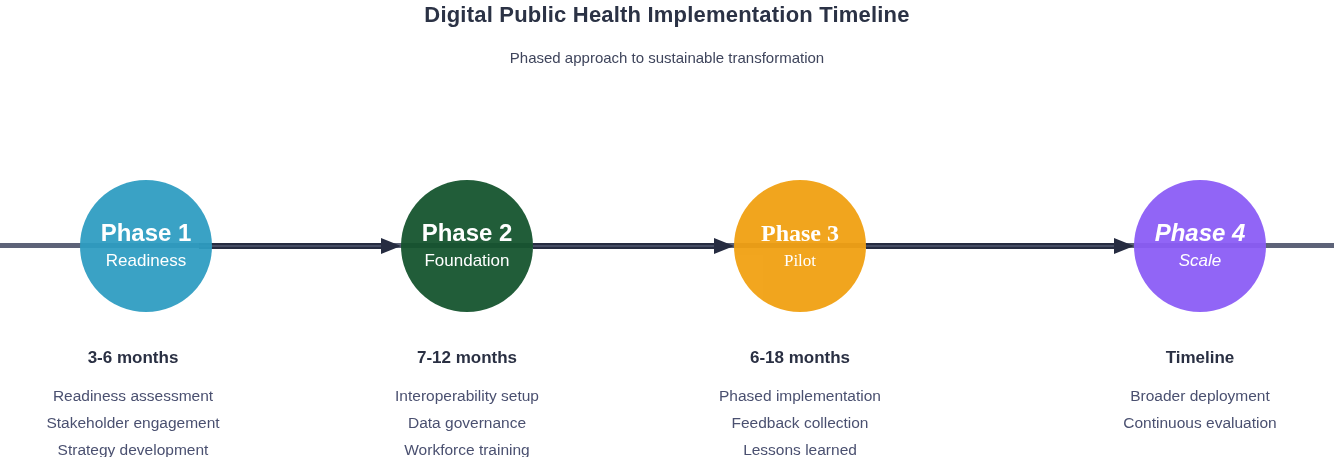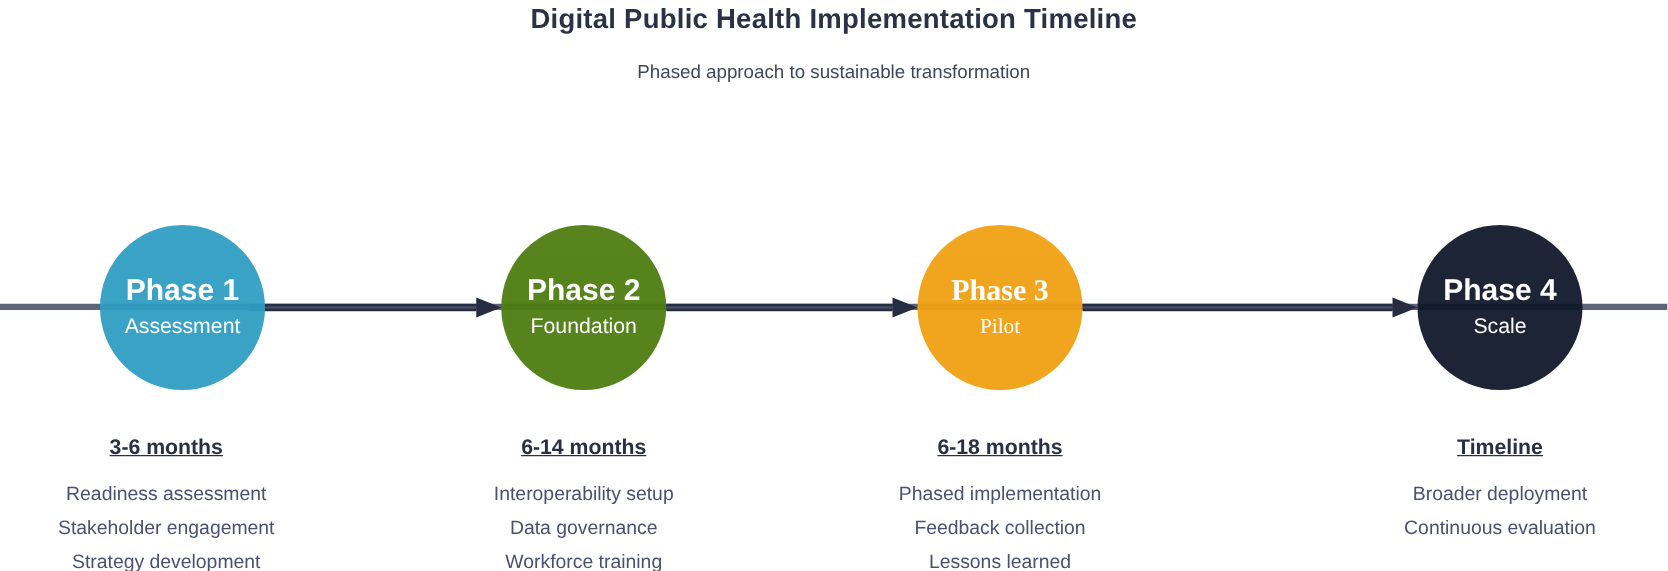--- a/index.html
+++ b/index.html
@@ -51,21 +51,21 @@
   }
   .phase-label { font-size: 24px; font-weight: bold; line-height: 30px; }
   .phase-name  { font-size: 17px; line-height: 26px; }
 
   .phase-details {
     position: absolute; top: 348px; width: 260px;
     text-align: center; z-index: 1;
   }
   .phase-duration {
     font-size: 17px; font-weight: bold; color: #2A3043;
-    line-height: 20px; margin-bottom: 14px; text-decoration: underline;
+    line-height: 20px; margin-bottom: 14px;
   }
   .phase-item {
     font-size: 15.5px; color: #4A5070; line-height: 27px;
   }
 
   
   .c1 { left: 80px; }   .d1 { left: 3px; }
   .c2 { left: 401px; }  .d2 { left: 337px; }
   .c3 { left: 734px; font-family: Liberation Serif, serif; }  .d3 { left: 670px; }
   .c4 { left: 1134px; } .d4 { left: 1070px; }
@@ -98,43 +98,43 @@
   </div>
   <div class="arrow a3">
     <div class="arrow-body" style="background-color: rgb(38, 44, 65);">
       <div class="arrow-body-core" style="background-color: rgb(70, 77, 100);"></div>
     </div>
     <div class="arrow-head" style="border-left-color: rgb(38, 44, 65);"></div>
   </div>
 
   <div class="phase-circle c1" style="background-color: rgb(46, 157, 194);">
     <div class="phase-label">Phase 1</div>
-    <div class="phase-name">Assessment</div>
+    <div class="phase-name">Readiness</div>
   </div>
-  <div class="phase-circle c2" style="background-color: #4d7c0f;">
+  <div class="phase-circle c2" style="background-color: #14532d;">
     <div class="phase-label">Phase 2</div>
     <div class="phase-name">Foundation</div>
   </div>
   <div class="phase-circle c3" style="background-color: rgb(241, 160, 17);">
     <div class="phase-label">Phase 3</div>
     <div class="phase-name">Pilot</div>
   </div>
-  <div class="phase-circle c4" style="background-color: #0f172a;">
+  <div class="phase-circle c4" style="background-color: #8b5cf6; font-style: italic;">
     <div class="phase-label">Phase 4</div>
     <div class="phase-name">Scale</div>
   </div>
 
   <div class="phase-details d1">
     <div class="phase-duration">3-6 months</div>
     <div class="phase-item">Readiness assessment</div>
     <div class="phase-item">Stakeholder engagement</div>
     <div class="phase-item">Strategy development</div>
   </div>
   <div class="phase-details d2">
-    <div class="phase-duration">6-14 months</div>
+    <div class="phase-duration">7-12 months</div>
     <div class="phase-item">Interoperability setup</div>
     <div class="phase-item">Data governance</div>
     <div class="phase-item">Workforce training</div>
   </div>
   <div class="phase-details d3">
     <div class="phase-duration">6-18 months</div>
     <div class="phase-item">Phased implementation</div>
     <div class="phase-item">Feedback collection</div>
     <div class="phase-item">Lessons learned</div>
   </div>

